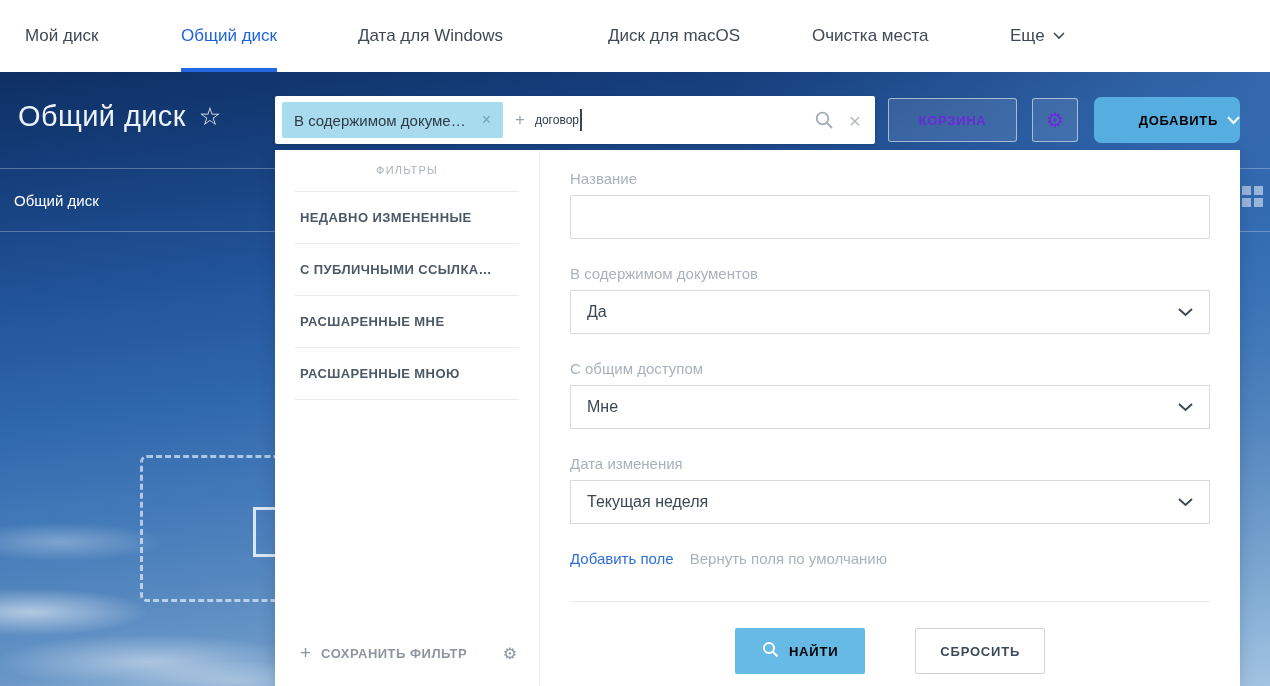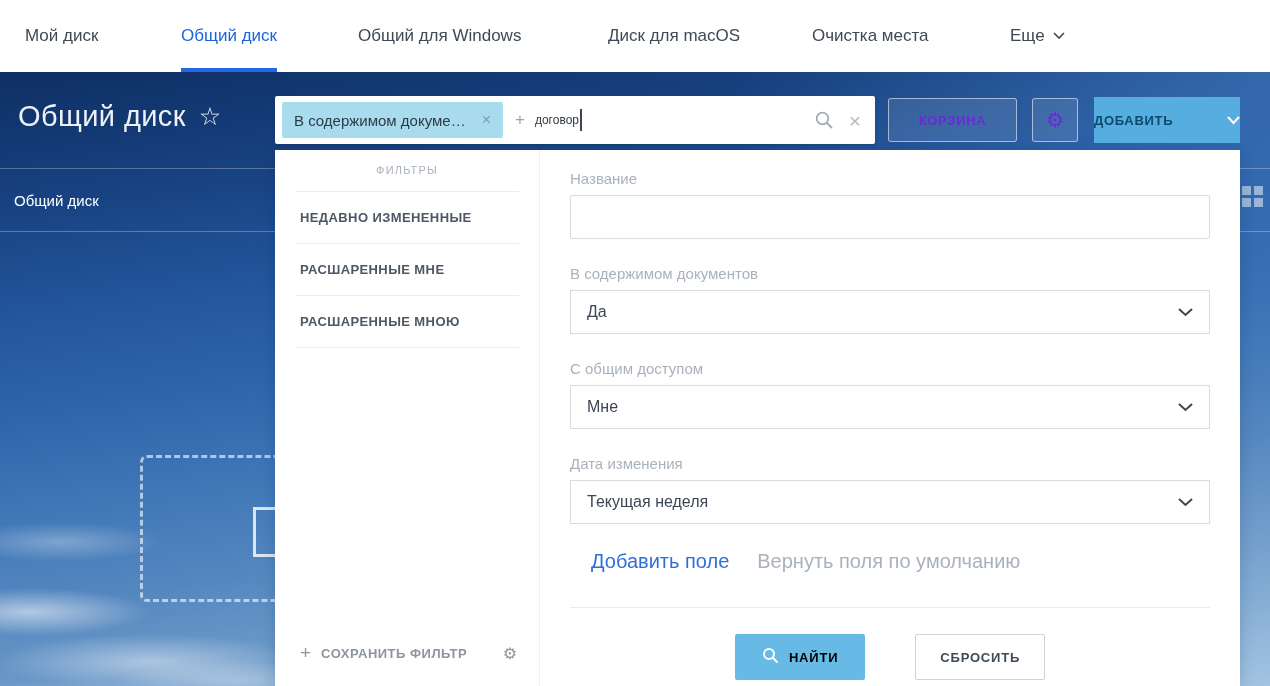--- a/index.html
+++ b/index.html
@@ -87,22 +87,22 @@
   .btn-ghost {
     position:absolute; z-index:10; height:44px; border:1px solid rgba(255,255,255,0.55);
     background:rgba(255,255,255,0.10); border-radius:3px; color:#6d28d9;
     font-size:13px; font-weight:bold; letter-spacing:0.7px;
     display:flex; align-items:center; justify-content:center; cursor:pointer;
   }
   .btn-trash { left:888px; top:98px; width:129px; }
   .btn-gear  { left:1032px; top:98px; width:46px; font-size:20px; font-weight:normal; letter-spacing:0; }
   .btn-add {
     position:absolute; left:1094px; top:97px; width:146px; height:46px; z-index:10;
-    background:#56aee0; border-radius:0; color:#0c4a6e; font-size:13px; font-weight:bold;
-    letter-spacing:0.7px; display:flex; align-items:center; justify-content:space-between; gap:9px; cursor:pointer;
+    background:#56aee0; border-radius:7px; color:#000000; font-size:13px; font-weight:bold;
+    letter-spacing:0.7px; display:flex; align-items:center; justify-content:flex-end; gap:9px; cursor:pointer;
   }
 
   
   .panel {
     position:absolute; left:275px; top:150px; width:965px; height:536px; z-index:9;
     background:#fff; display:flex; box-shadow:0 3px 14px rgba(10,30,60,0.18);
   }
   .filters-col { width:265px; position:relative; border-right:1px solid #eef0f3; padding-top:14px; }
   .filters-heading {
     text-align:center; font-size:11px; letter-spacing:1.2px; color:#a9b2bc;
@@ -127,21 +127,21 @@
   .flabel { font-size:15px; color:#a9b2bc; margin-bottom:8px; }
   .ftext {
     width:100%; height:44px; border:1px solid #d8dce1; border-radius:2px;
     font-family:"Liberation Sans", sans-serif; font-size:16px; color:#3c4654; padding:0 14px; outline:none;
   }
   .fselect {
     width:100%; height:44px; border:1px solid #d8dce1; border-radius:0; background:#fff;
     display:flex; align-items:center; padding:0 16px; font-size:16px; color:#3c4654; cursor:pointer;
   }
   .fselect .chev { margin-left:auto; }
-  .links-row { display:flex; align-items:center; gap:28px; margin-top:20px; font-size:20px;margin-left:21px; }
+  .links-row { display:flex; align-items:center; gap:16px; margin-top:20px; font-size:15px; }
   .link-add { color:#2f6fdb; cursor:pointer; }
   .link-reset-fields { color:#a9b2bc; }
   .form-divider { border-top:1px solid #e9ebee; margin-top:34px; }
   .actions { display:flex; justify-content:center; align-items:center; gap:14px; margin-top:26px; }
   .btn-find {
     height:46px; padding:0 27px; background:#67bae6; border-radius:2px; border:none;
     color:#000000; font-size:13px; font-weight:bold; letter-spacing:0.8px;
     display:flex; align-items:center; gap:10px; cursor:pointer;
   }
   .btn-reset {
@@ -165,21 +165,21 @@
       <i></i>
       <i></i>
     </div>
 
   <div class="dropzone"></div>
   <div class="dz-square"></div>
 
   <div class="topnav">
     <div class="nav-item" style="left:25px"><span>Мой диск</span></div>
     <div class="nav-item active" style="left:181px"><span>Общий диск</span><span class="underline"></span></div>
-    <div class="nav-item" style="left:358px"><span>Общий для Windows</span></div>
+    <div class="nav-item" style="left:358px"><span>Дата для Windows</span></div>
     <div class="nav-item" style="left:608px"><span>Диск для macOS</span></div>
     <div class="nav-item" style="left:812px"><span>Очистка места</span></div>
     <div class="nav-item" style="left:1010px">
       <span>Еще</span><span class="nav-chevron"><svg width="12" height="8" viewBox="0 0 12 8">
             <polyline points="1,1 6,6 11,1" fill="none" stroke="#3f4956" stroke-width="1.6"></polyline>
           </svg></span>
     </div>
   </div>
 
   <div class="page-title">
@@ -217,20 +217,21 @@
     <span><svg width="13" height="9" viewBox="0 0 13 9">
           <polyline points="1,1 6.5,7 12,1" fill="none" stroke="#ffffff" stroke-width="2"></polyline>
         </svg></span>
   </div>
 
   <div class="panel">
 
     <div class="filters-col">
       <div class="filters-heading">ФИЛЬТРЫ</div>
       <div class="filter-item">НЕДАВНО ИЗМЕНЕННЫЕ</div>
+      <div class="filter-item">С ПУБЛИЧНЫМИ ССЫЛКА…</div>
       <div class="filter-item">РАСШАРЕННЫЕ МНЕ</div>
       <div class="filter-item">РАСШАРЕННЫЕ МНОЮ</div>
       <div class="save-filter">
         <span class="save-plus">+</span>
         <span class="save-label">СОХРАНИТЬ ФИЛЬТР</span>
         <span class="save-gear">⚙</span>
       </div>
     </div>
 
     <div class="form-col">

